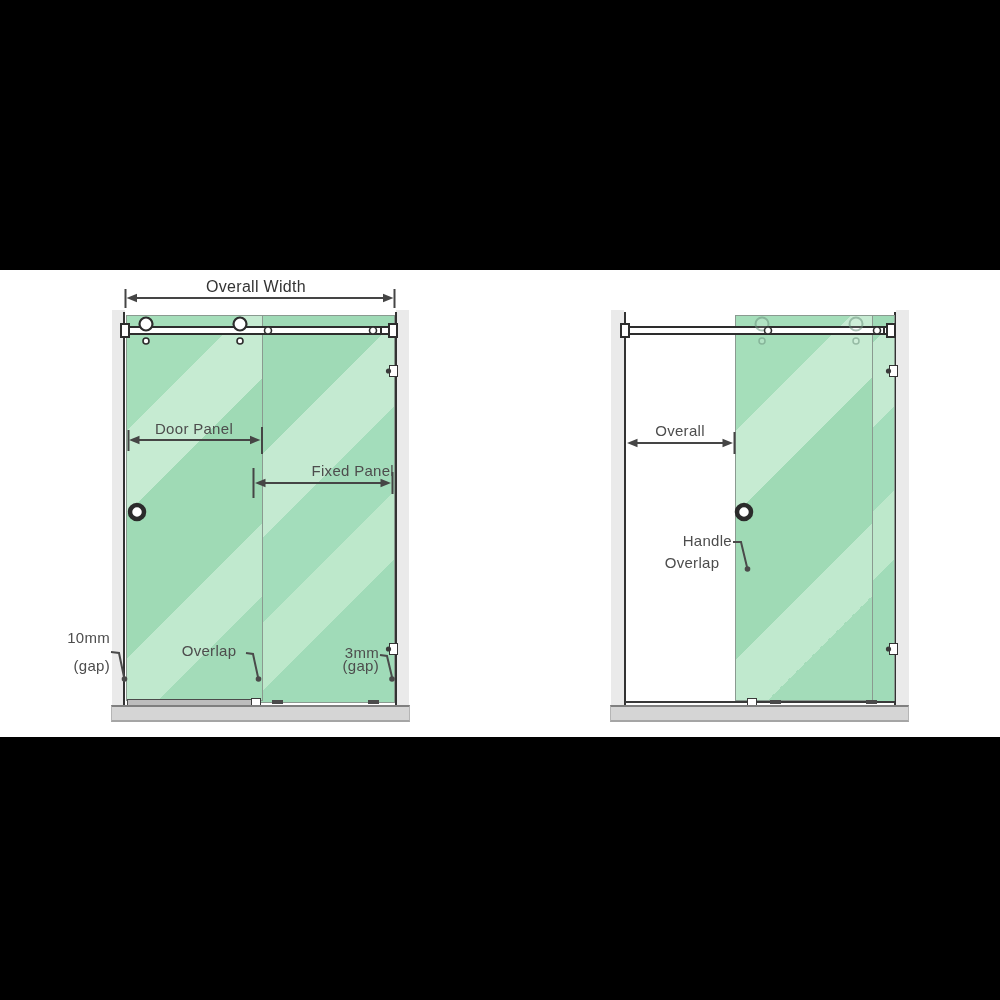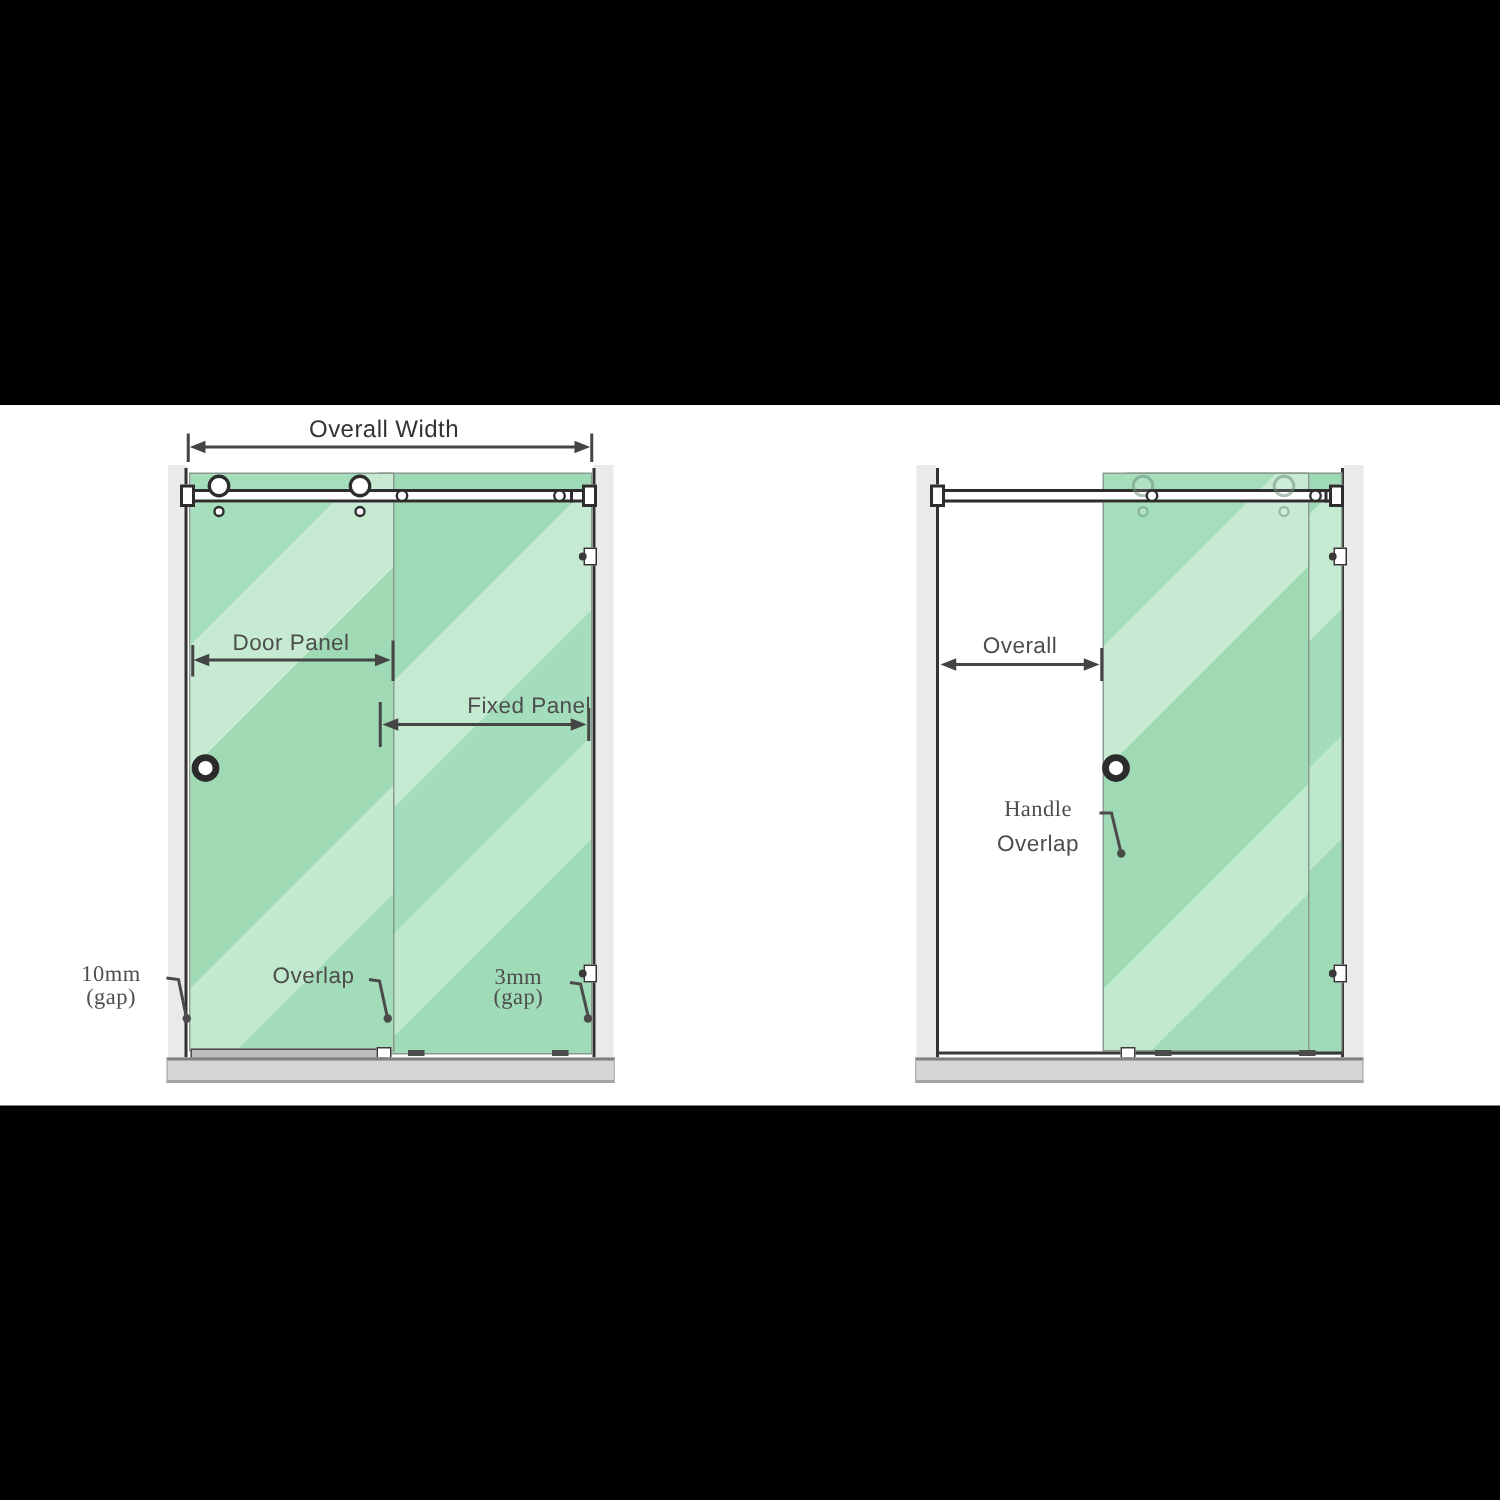--- a/index.html
+++ b/index.html
@@ -28,21 +28,21 @@
   .tray{background:#d5d5d5;border-top:2px solid #7f7f7f;border-bottom:2px solid #a5a5a5;
         border-left:1px solid #b5b5b5;border-right:1px solid #b5b5b5;}
   .rail{background:#bdbdbd;border:1.5px solid #4b4b4b;}
   .guide{background:#ffffff;border:1.5px solid #3a3a3a;}
   .clip{background:#4b4b4b;}
   .wclip{background:#ffffff;border:1.5px solid #333333;}
   .bottomline{background:#3a3a3a;}
   .lbl{position:absolute;color:#4d4d4d;font-size:15px;line-height:15px;letter-spacing:.3px;white-space:nowrap;}
   .lbl.title{color:#333333;font-size:16px;}
   .c{text-align:center;}
-  .r{text-align:center;font-family:Liberation Serif, serif;}
+  .r{text-align:right;}
   svg.overlay{position:absolute;left:0;top:0;z-index:30;}
   .z1{z-index:1}.z2{z-index:2}.z3{z-index:3}.z4{z-index:10}.z5{z-index:20}.z6{z-index:40}
 </style>
 </head>
 <body>
 
 <div class="stage">
   <div class="panel">
 
     <div>
@@ -164,21 +164,21 @@
         <circle cx="258.5" cy="409" r="2.8"></circle>
         <circle cx="392" cy="409" r="2.8"></circle>
         <circle cx="747.5" cy="299" r="2.8"></circle>
       </g>
     </svg>
 
     <div class="lbl title c z6" style="left:176px;top:9px;width:160px;">Overall Width</div>
     <div class="lbl c z6" style="left:126px;top:151px;width:136px;">Door Panel</div>
     <div class="lbl c z6" style="left:252px;top:193px;width:142px;text-align:right;">Fixed Panel</div>
 
-    <div class="lbl r z6" style="left:38px;top:373px;width:72px;">10mm</div>
+    <div class="lbl r z6" style="left:38px;top:360px;width:72px;">10mm</div>
     <div class="lbl r z6" style="left:38px;top:388px;width:72px;">(gap)</div>
 
     <div class="lbl c z6" style="left:172px;top:373px;width:74px;">Overlap</div>
 
     <div class="lbl r z6" style="left:312px;top:375px;width:67px;">3mm</div>
     <div class="lbl r z6" style="left:312px;top:388px;width:67px;">(gap)</div>
 
     <div class="lbl c z6" style="left:630px;top:153px;width:100px;">Overall</div>
     <div class="lbl r z6" style="left:652px;top:263px;width:80px;">Handle</div>
     <div class="lbl c z6" style="left:652px;top:285px;width:80px;">Overlap</div>

